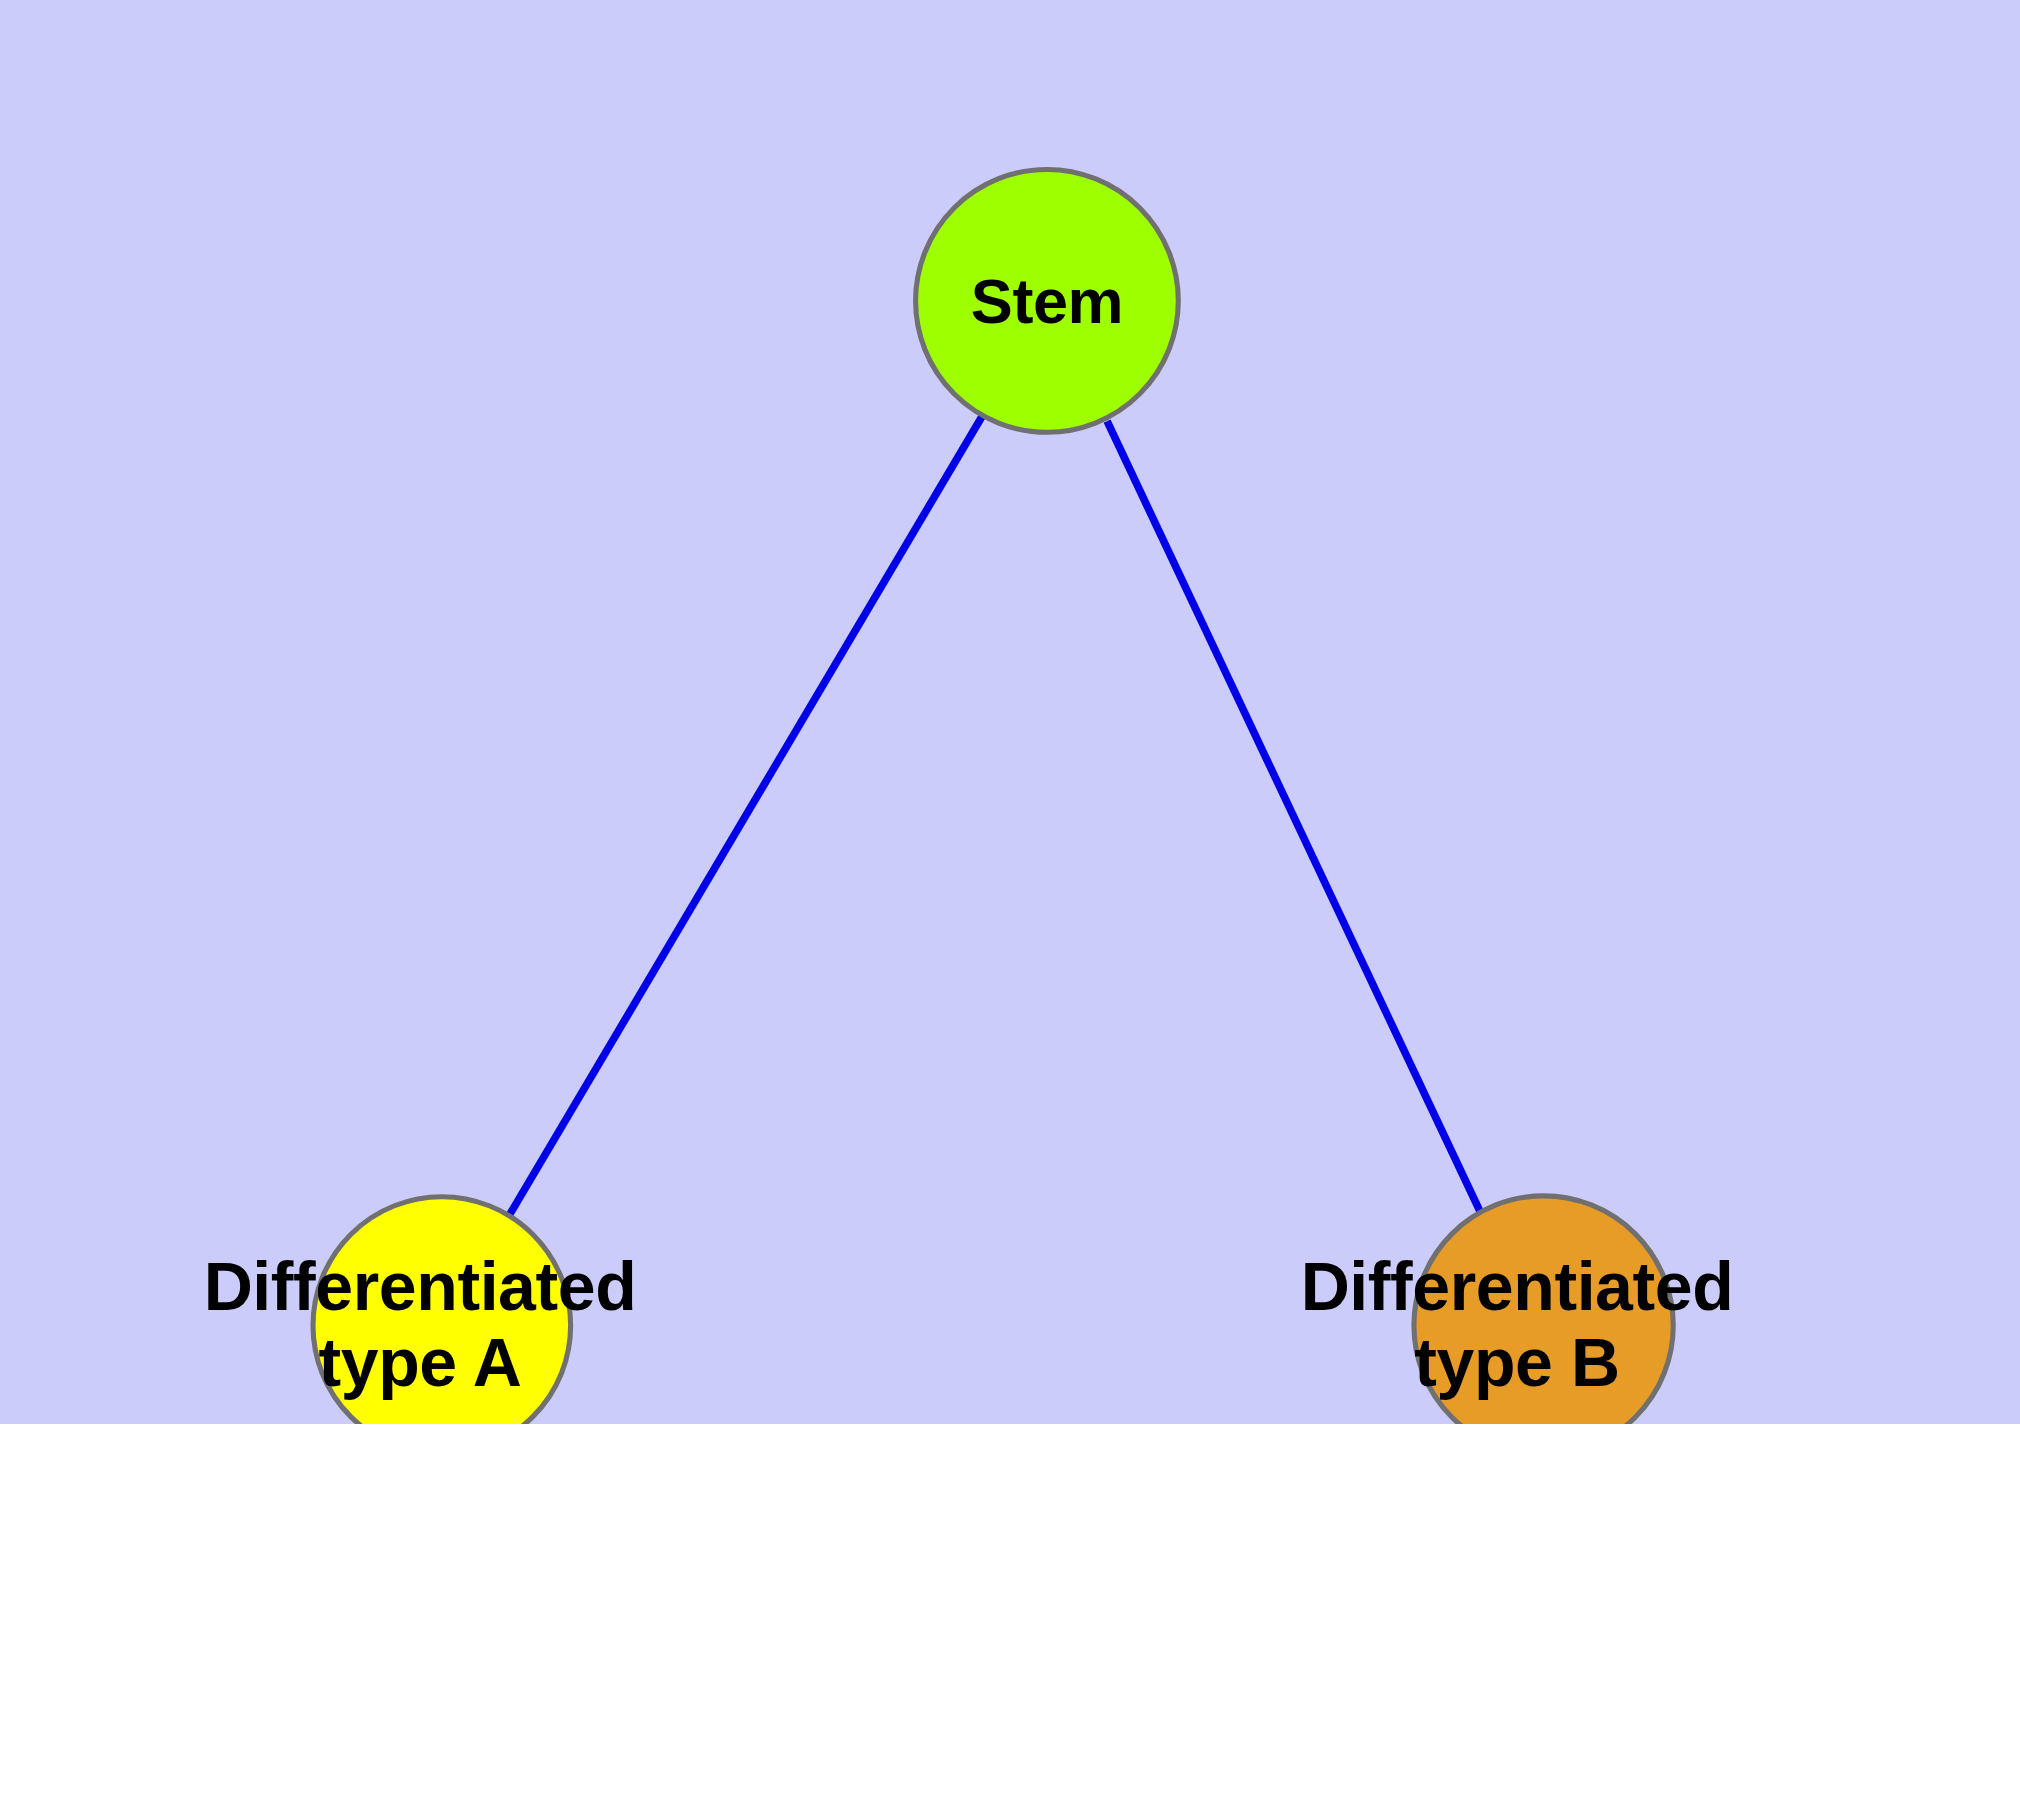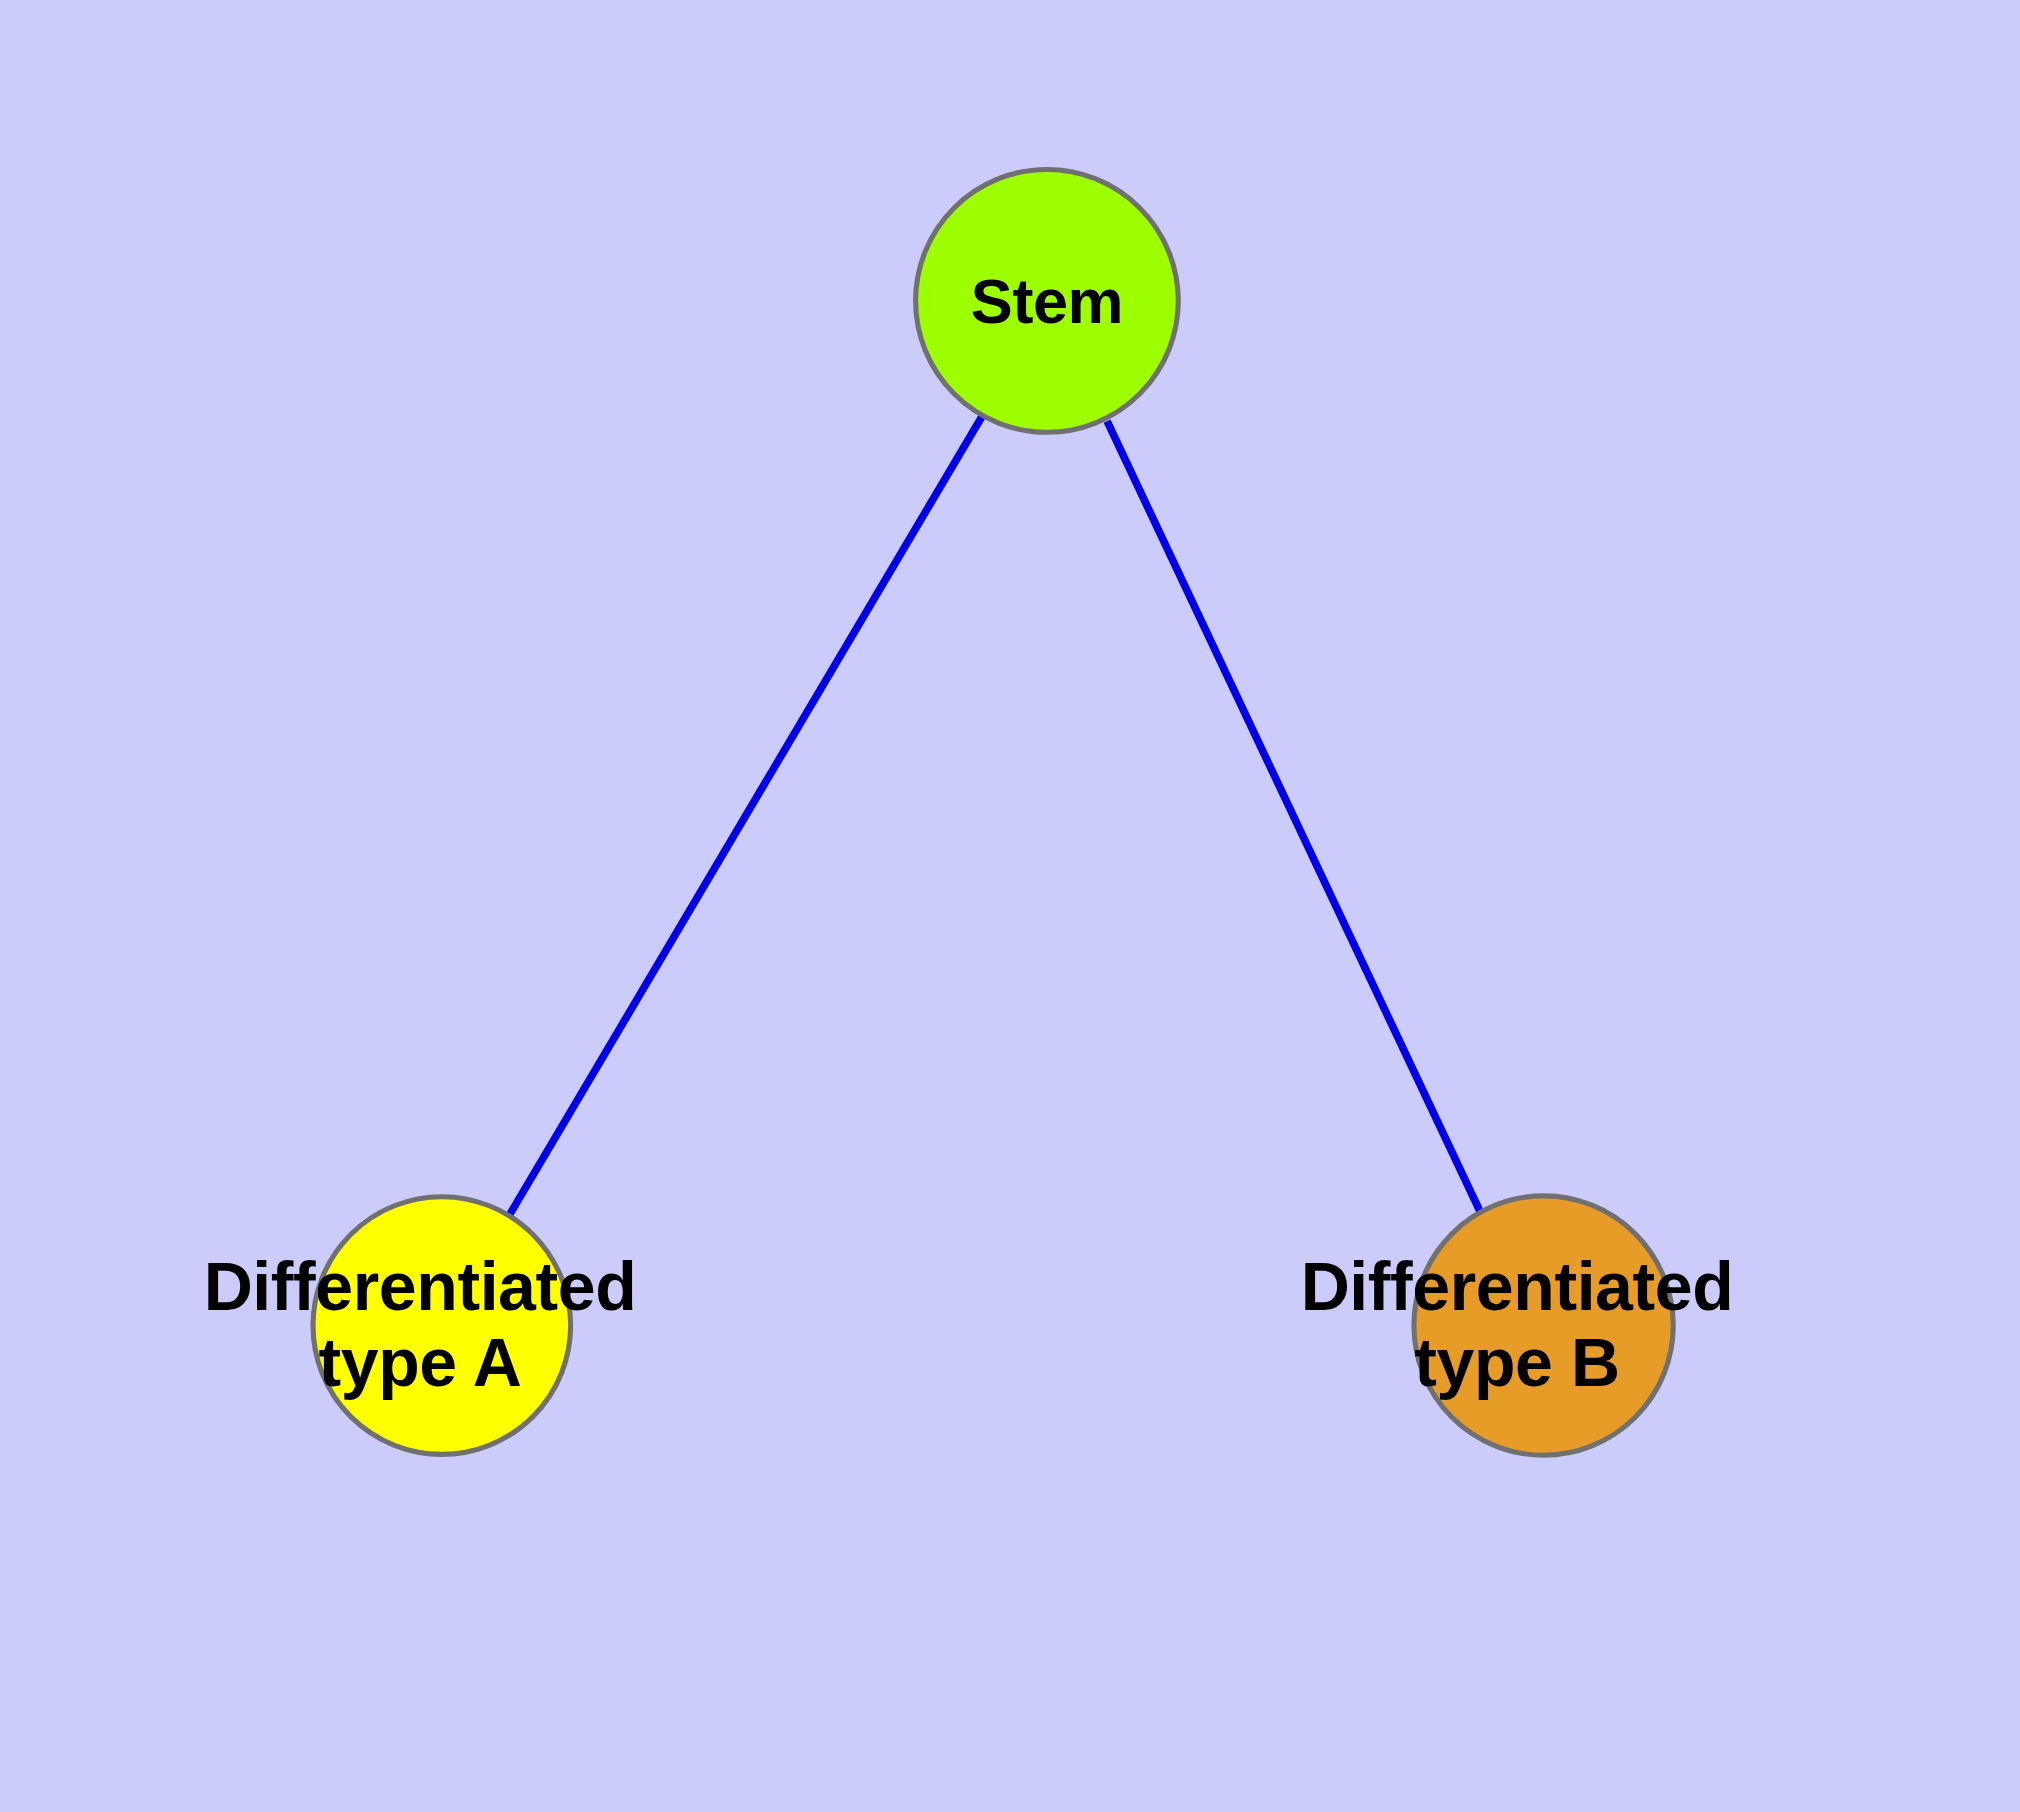--- a/index.html
+++ b/index.html
@@ -3,21 +3,21 @@
 <meta charset="utf-8">
 <style>
   html, body {
     margin: 0;
     padding: 0;
     background: #ffffff;
   }
   #canvas {
     position: relative;
     width: 2021px;
-    height: 1812px;
+    height: 1424px;
     overflow: hidden;
     font-family: "Liberation Sans", sans-serif;
   }
   .bg-plane {
     position: absolute;
     left: 0;
     top: 0;
     width: 2021px;
     height: 1812px;
     background: #ccccfa;

